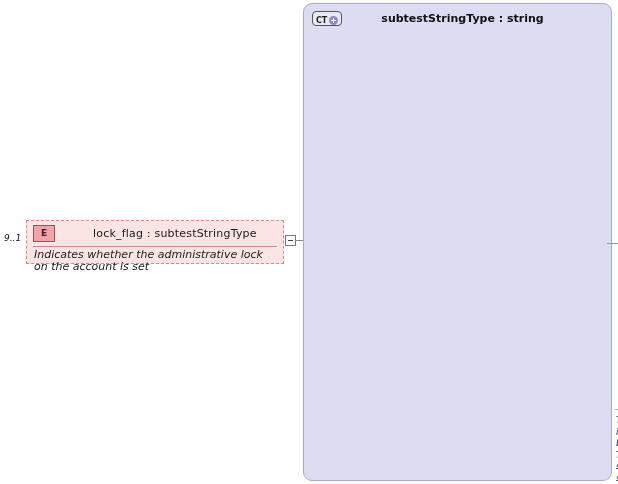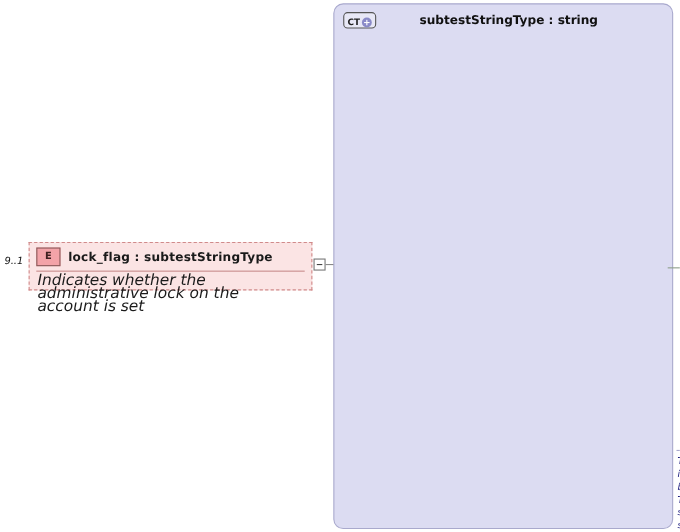--- a/index.html
+++ b/index.html
@@ -26,25 +26,25 @@
     display:flex;align-items:center;padding-left:6px;
     box-sizing:border-box;
   }
   .badge-e{
     width:20px;height:15px;line-height:15px;text-align:center;
     background:#f3a3a8;border:1px solid #8b5a5a;
     font-size:9px;font-weight:bold;color:#402020;
     font-family:"DejaVu Sans","Liberation Sans",sans-serif;
     margin-right:7px;
   }
-  #elem-title{font-size:11px;font-weight:bold;color:#1a1a1a;letter-spacing:.2px;}
+  #elem-title{font-size:11px;font-weight:normal;color:#1a1a1a;letter-spacing:.2px;margin-left:31px;}
   #elem-sep{position:absolute;left:6px;right:6px;top:25px;height:1px;background:#c88c8c;}
   #elem-doc{
     position:absolute;left:7px;right:6px;top:28px;
-    font-size:14px;font-style:italic;color:#1b1b1b;line-height:12px;
+    font-size:11px;font-style:italic;color:#1b1b1b;line-height:12px;
   }
   #card-min{
     position:absolute;left:-22px;top:13px;
     font-size:9px;font-style:italic;color:#111;
   }
   
   #stub-line{position:absolute;left:288px;top:240px;width:18px;height:1px;background:#888;}
   #stub-box{
     position:absolute;left:285px;top:235px;width:11px;height:11px;
     border:1px solid #777;background:#fff;box-sizing:border-box;

